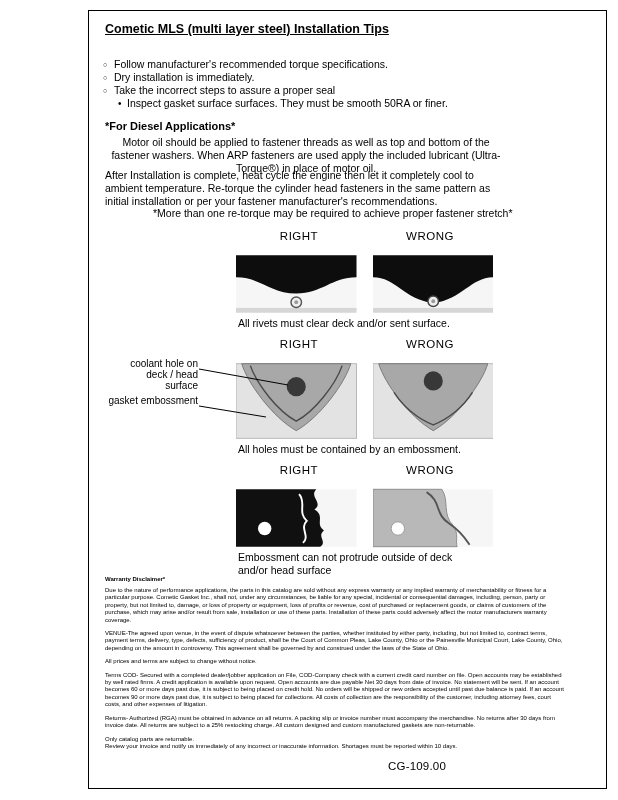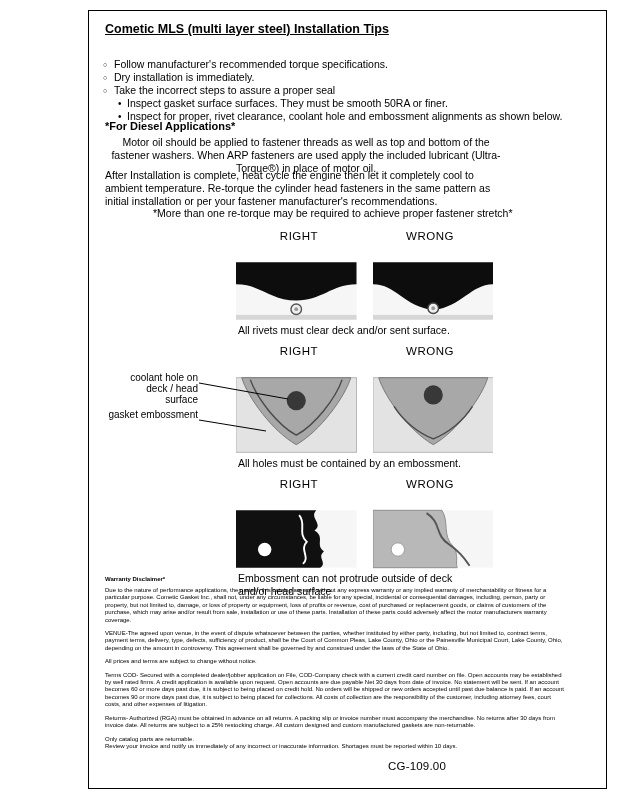--- a/index.html
+++ b/index.html
@@ -26,21 +26,21 @@
   #sec-diesel{top:109px;}
   .diesel-heading{font-size:11px;font-weight:bold;margin:0;}
   #sec-para1{top:125px;text-align:center;}
   #sec-para2{top:158px;}
   .para{font-size:10.5px;line-height:13.2px;width:402px;margin:0;}
   #sec-note{top:196px;margin-left:48px;}
   .note{font-size:10.5px;margin:0;}
 
   
   #sec-diagrams{top:219px;left:147px;width:257px;}
-  .dlabels{display:flex;gap:5px;margin-bottom:19px;}
+  .dlabels{display:flex;gap:5px;margin-bottom:12px;}
   .dlabels span{width:126px;text-align:center;font-size:11.5px;letter-spacing:0.5px;}
   .dpanels{display:flex;gap:16px;position:relative;}
   .dpanels svg{display:block;}
   .dcaption{font-size:10.5px;line-height:13px;margin:3px 0 8px 2px;}
   .dcaption.wrap{width:232px;}
 
   .callout{position:absolute;font-size:10px;line-height:11px;text-align:right;}
   #callout1{left:-120px;top:-4px;width:82px;}
   #callout2{left:-134px;top:33px;width:96px;}
   #callout-lines{position:absolute;left:-132px;top:0;width:200px;height:78px;overflow:visible;pointer-events:none;}
@@ -61,21 +61,20 @@
 
   <div class="sec" id="sec-title">
     <h1 class="title">Cometic MLS (multi layer steel) Installation Tips</h1>
   </div>
 
   <div class="sec" id="sec-tips">
     <div class="tip">Follow manufacturer's recommended torque specifications.</div>
     <div class="tip">Dry installation is immediately.</div>
     <div class="tip">Take the incorrect steps to assure a proper seal</div>
     <div class="subtip">Inspect gasket surface surfaces.  They must be smooth 50RA or finer.</div>
-    <div class="subtip">Inspect for proper, rivet clearance, coolant hole and embossment alignments as shown below.</div>
   </div>
 
   <div class="sec" id="sec-diesel">
     <h2 class="diesel-heading">*For Diesel Applications*</h2>
   </div>
 
   <div class="sec" id="sec-para1">
     <p class="para">Motor oil should be applied to fastener threads as well as top and bottom of the fastener washers. When ARP fasteners are used apply the included lubricant (Ultra-Torque®) in place of motor oil.</p>
   </div>
 

